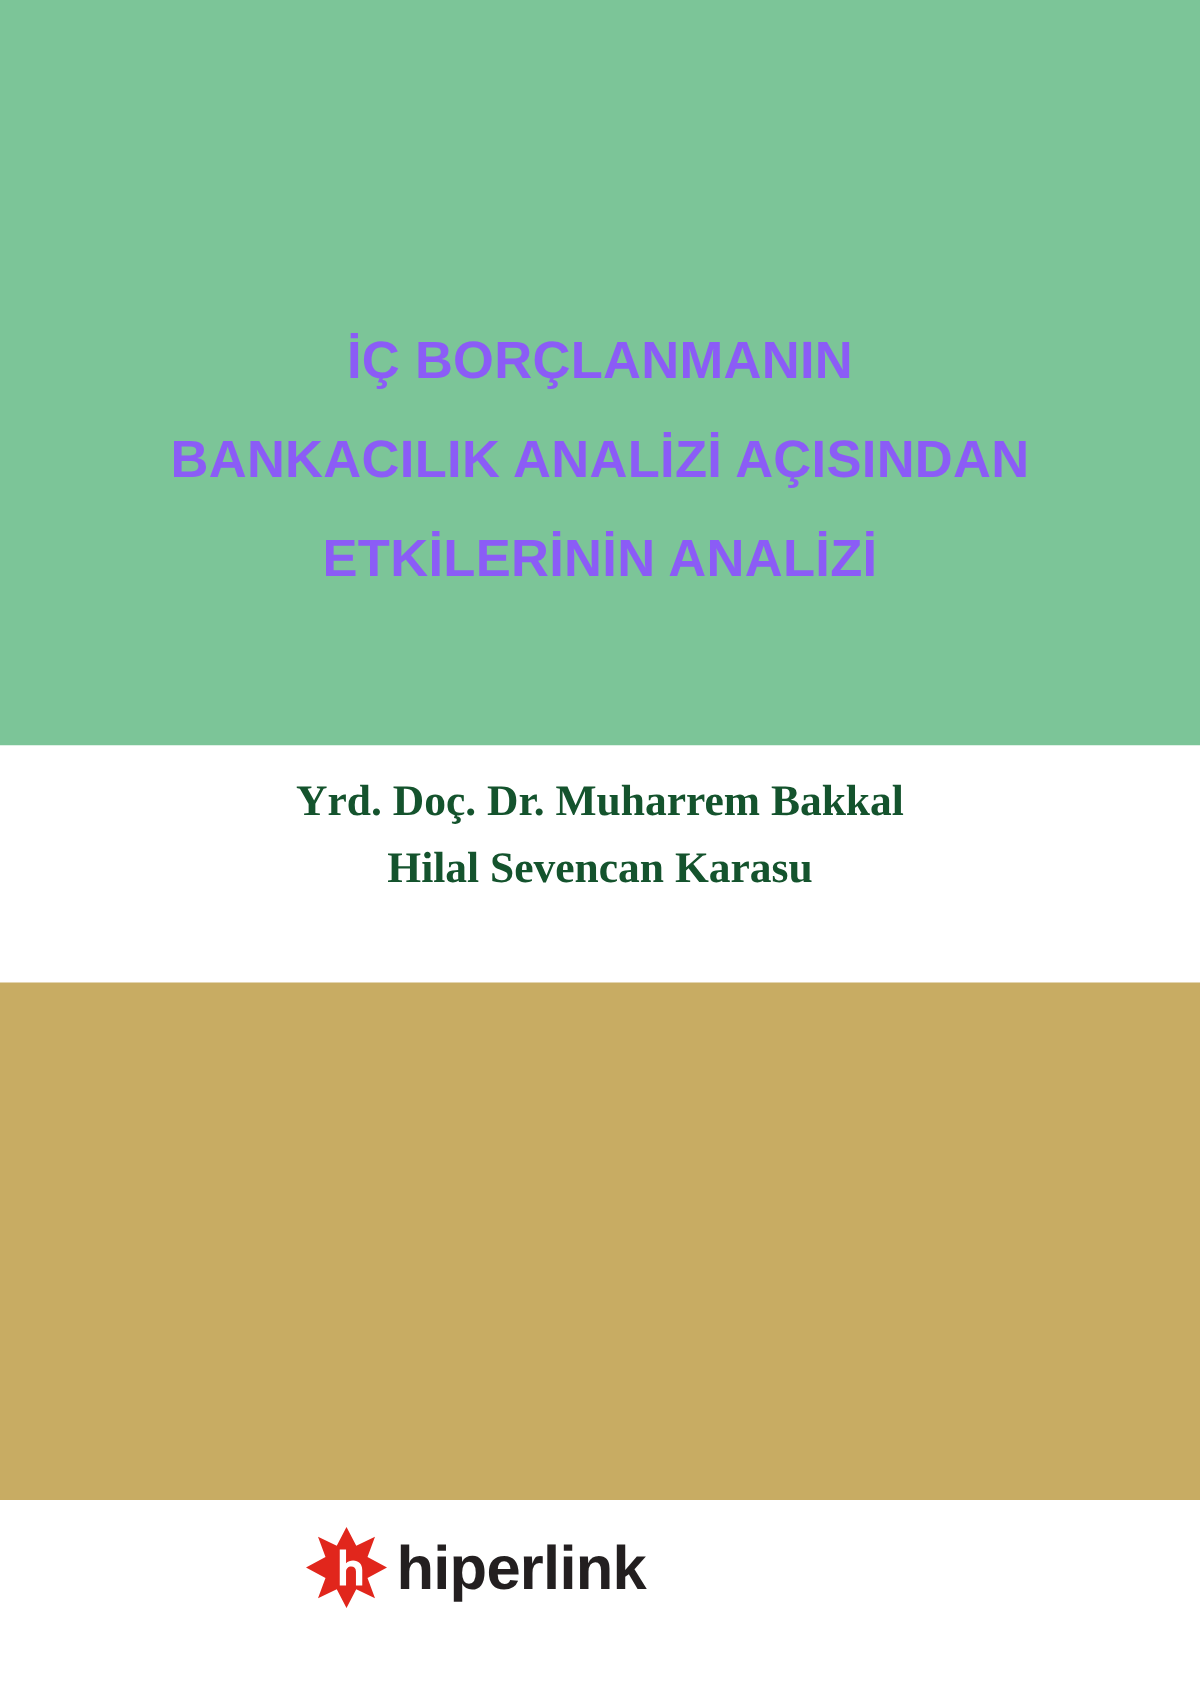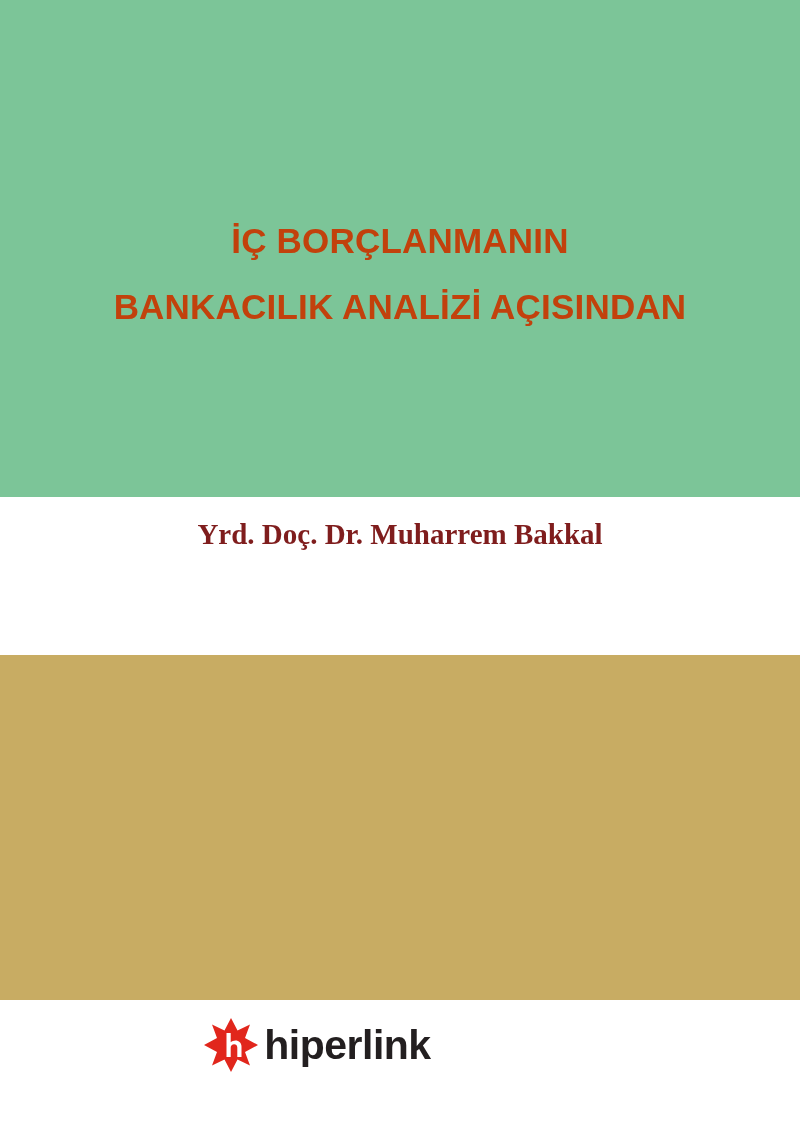--- a/index.html
+++ b/index.html
@@ -29,21 +29,21 @@
     height: 497px;
     background: #7cc598;
   }
   
   .title-block {
     position: absolute;
     left: 0;
     top: 208px;
     width: 800px;
     text-align: center;
-    color: #c2410c;
+    color: #8b5cf6;
     font-family: "Liberation Sans", sans-serif;
     font-weight: bold;
     font-size: 35px;
     line-height: 66px;
     letter-spacing: 0.2px;
   }
   .title-line {
     display: block;
     white-space: nowrap;
   }
@@ -55,21 +55,21 @@
     width: 800px;
     height: 158px;
     background: #ffffff;
   }
   .authors {
     position: absolute;
     left: 0;
     top: 512px;
     width: 800px;
     text-align: center;
-    color: #7f1d1d;
+    color: #14532d;
     font-family: "Liberation Serif", serif;
     font-weight: bold;
     font-size: 29px;
     line-height: 45px;
   }
   .author-line {
     display: block;
     white-space: nowrap;
   }
   
@@ -120,26 +120,28 @@
 </head>
 <body>
 
 <div class="cover">
 
   <div class="band-green"></div>
 
   <div class="title-block">
     <span class="title-line">İÇ BORÇLANMANIN</span>
     <span class="title-line">BANKACILIK ANALİZİ AÇISINDAN</span>
+    <span class="title-line">ETKİLERİNİN ANALİZİ</span>
   </div>
 
   <div class="band-white"></div>
 
   <div class="authors">
     <span class="author-line">Yrd. Doç. Dr. Muharrem Bakkal</span>
+    <span class="author-line">Hilal Sevencan Karasu</span>
   </div>
 
   <div class="band-tan"></div>
 
   <div class="footer"></div>
 
   <div class="logo-wrap">
     <span class="logo-mark">
       <svg width="54" height="54" viewBox="0 0 54 54" xmlns="http://www.w3.org/2000/svg">
         <polygon fill="#e1261c" points="27,0 33.5,12.5 46,6.5 41,20 54,27 41,34 46,47.5 33.5,41.5 27,54 20.5,41.5 8,47.5 13,34 0,27 13,20 8,6.5 20.5,12.5"></polygon>

